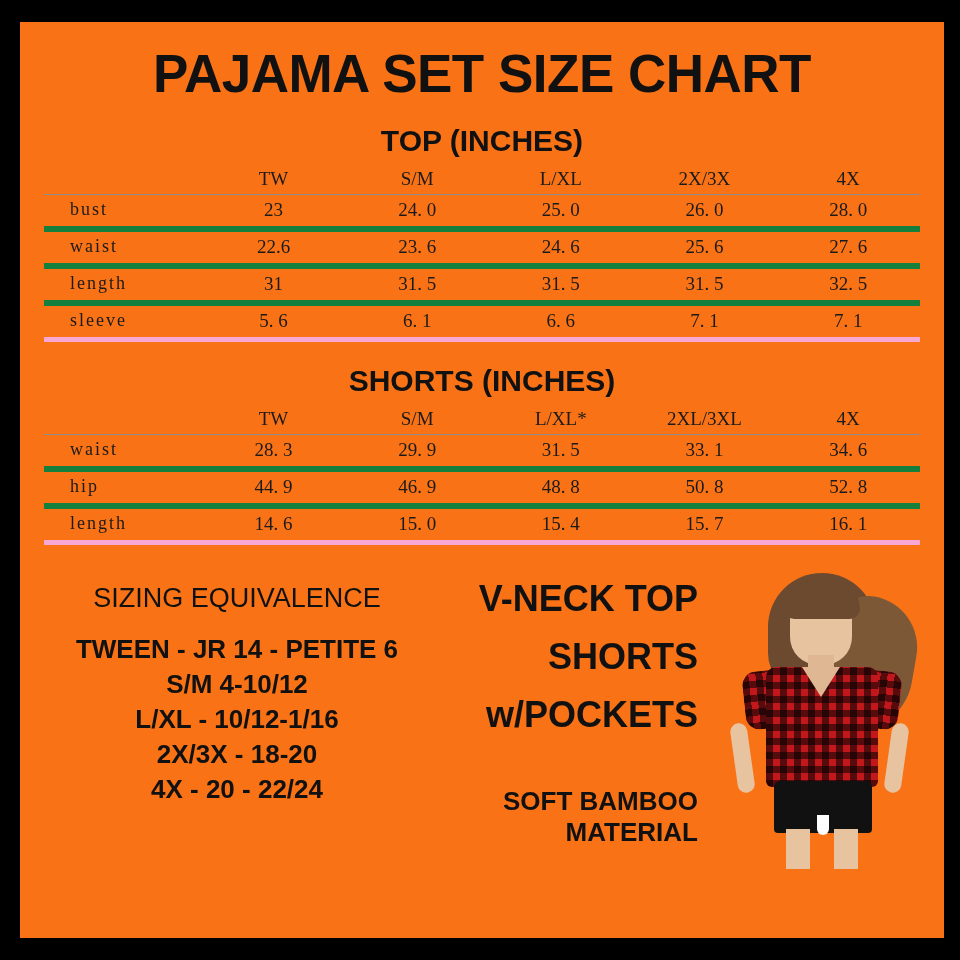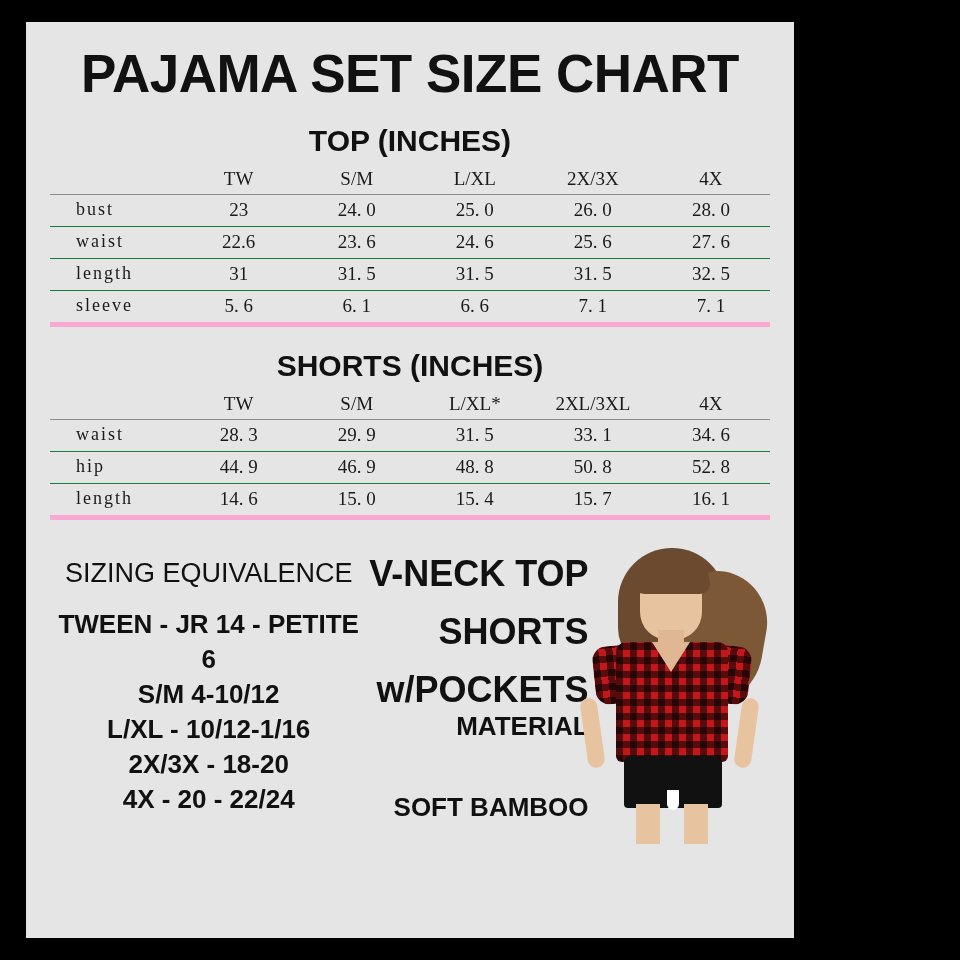--- a/index.html
+++ b/index.html
@@ -8,25 +8,25 @@
   }
   body {
     width: 960px;
     height: 960px;
     background: #000000;
     font-family: "Liberation Sans", sans-serif;
     overflow: hidden;
   }
   .page {
     position: absolute;
-    left: 26px;
+    left: 20px;
     top: 22px;
-    width: 768px;
+    width: 924px;
     height: 916px;
-    background: #e5e5e5;
+    background: #f97316;
     box-sizing: border-box;
   }
   .title {
     text-align: center;
     font-size: 53px;
     font-weight: bold;
     letter-spacing: -0.5px;
     color: #111111;
     margin-top: 24px;
     line-height: 1.05;
@@ -47,21 +47,21 @@
     width: 100%;
     border-collapse: collapse;
     font-family: "Liberation Serif", serif;
     font-size: 19px;
     color: #1a1a1a;
   }
   table.size td, table.size th {
     text-align: center;
     padding: 4px 0 5px 0;
     font-weight: normal;
-    border-bottom: 1px solid #15803d;
+    border-bottom: 6px solid #15803d;
   }
   table.size tr.head th {
     border-bottom: 1px solid #8d8d8d;
     padding-bottom: 4px;
   }
   table.size tr.head th.corner {
     border-bottom: 1px solid #8d8d8d;
   }
   table.size td.rowlabel, table.size th.corner {
     text-align: left;
@@ -375,22 +375,22 @@
       <div class="equiv-line">S/M 4-10/12</div>
       <div class="equiv-line">L/XL - 10/12-1/16</div>
       <div class="equiv-line">2X/3X - 18-20</div>
       <div class="equiv-line">4X - 20 - 22/24</div>
     </div>
 
     <div class="bottom-mid">
       <div class="vneck">V-NECK TOP</div>
       <div class="vneck">SHORTS</div>
       <div class="vneck">w/POCKETS</div>
+      <div class="soft">SOFT BAMBOO</div>
       <div class="soft" style="margin-top:0">MATERIAL</div>
-      <div class="soft">SOFT BAMBOO</div>
     </div>
 
     <div class="bottom-right">
       <div class="model">
         <div class="m-hair-back"></div>
         <div class="m-hair-flow"></div>
         <div class="m-face"></div>
         <div class="m-hair-front"></div>
         <div class="m-neck"></div>
         <div class="m-sleeve-l"></div>

